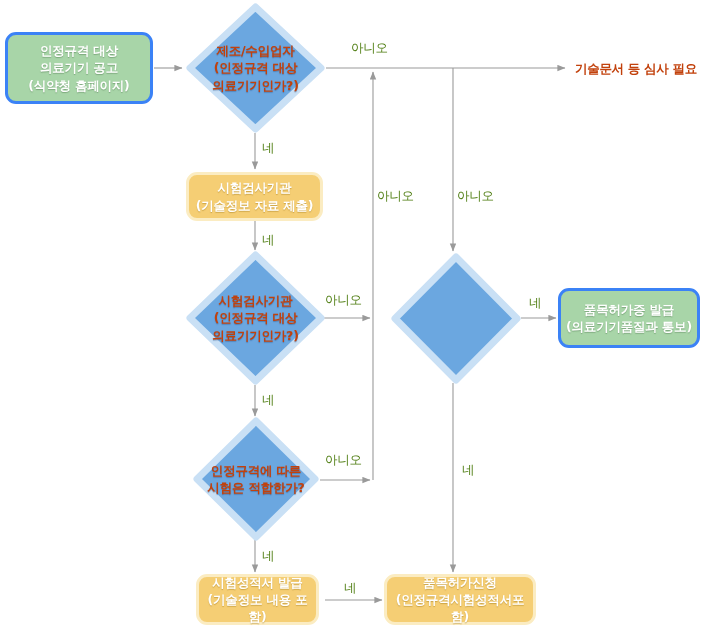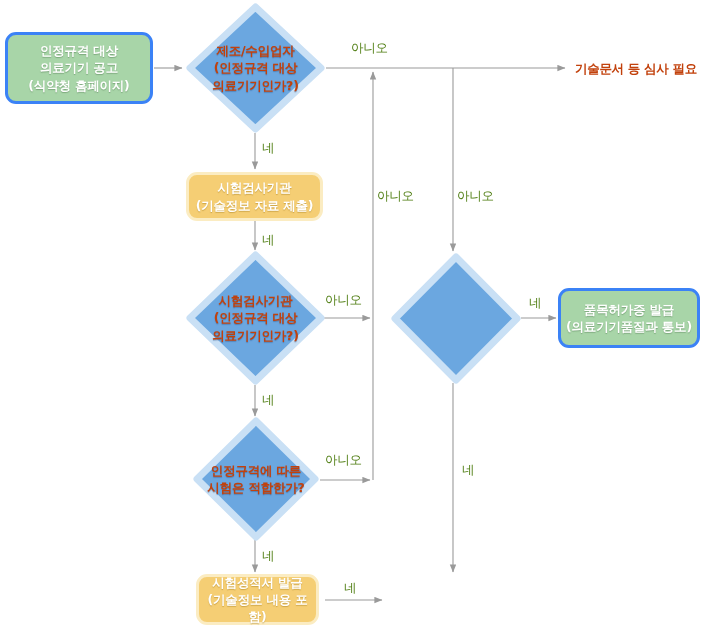--- a/index.html
+++ b/index.html
@@ -198,20 +198,24 @@
   <div class="node box green" style="left:558px; top:288px; width:142px; height:60px;">
     <span class="txt">품목허가증 발급
 (의료기기품질과 통보)</span>
   </div>
 
   <div class="node box orange" style="left:196px; top:574px; width:123px; height:51px;">
     <span class="txt">시험성적서 발급
 (기술정보 내용 포함)</span>
   </div>
 
+  <div class="node box orange" style="left:384px; top:574px; width:152px; height:51px;">
+    <span class="txt">품목허가신청
+(인정규격시험성적서포함)</span>
+  </div>
 
   <div class="plaintext" style="left:575px; top:61px;">
     <span>기술문서 등 심사 필요</span>
   </div>
 
   <div class="elabel" style="left:351px; top:40px;">
     <span>아니오</span>
   </div>
 
   <div class="elabel" style="left:262px; top:140px;">

